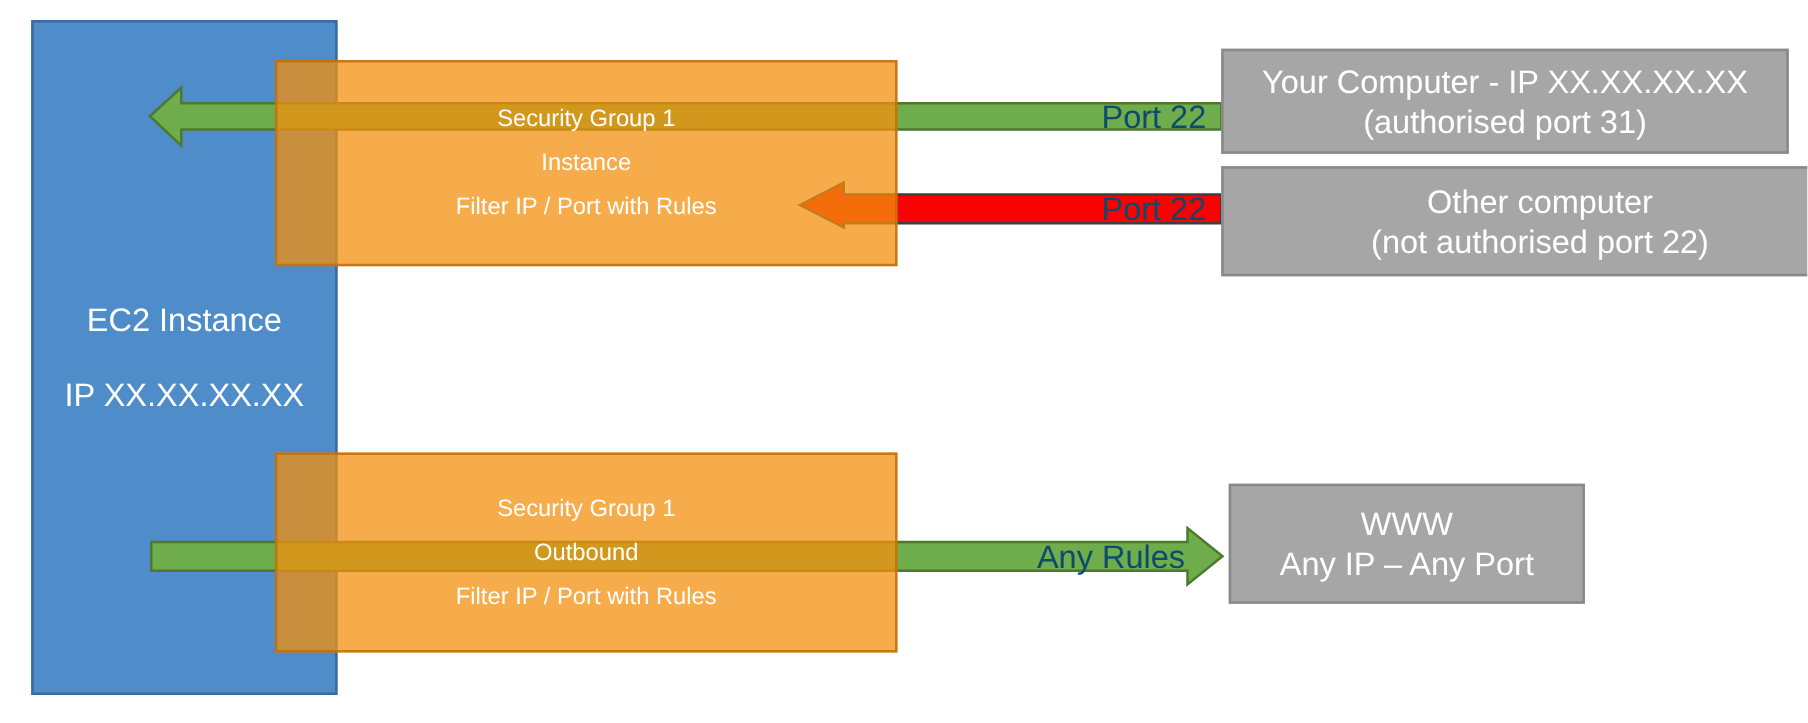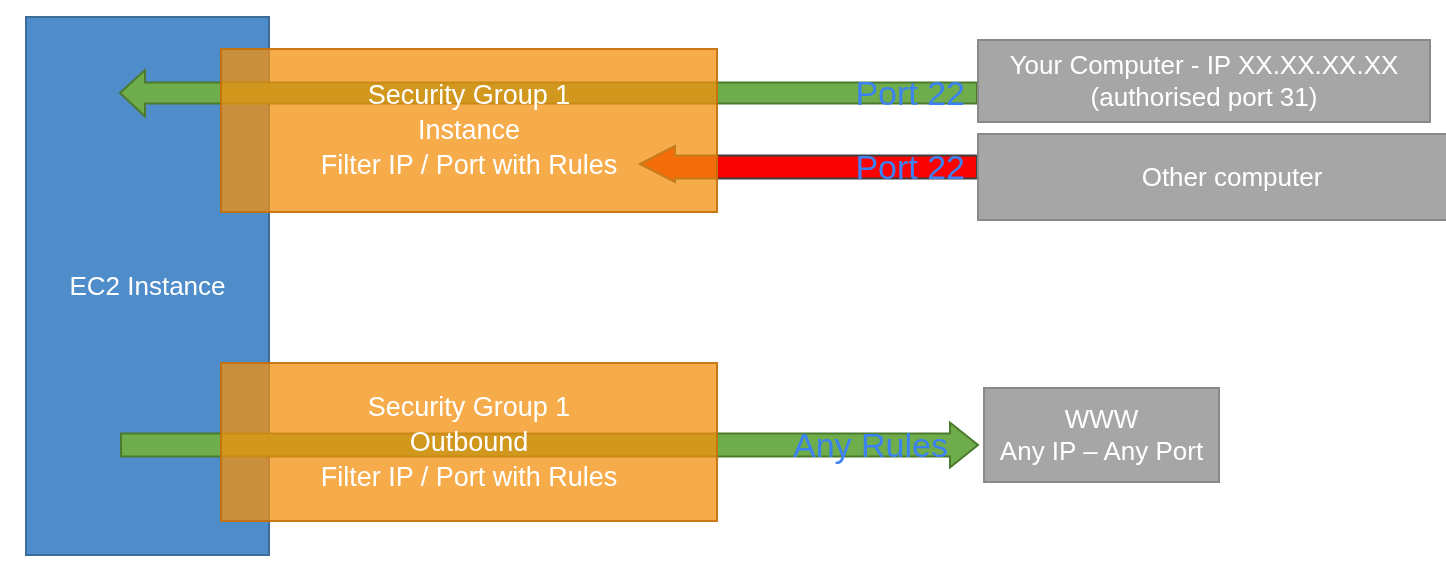--- a/index.html
+++ b/index.html
@@ -24,48 +24,49 @@
 
   
   #arrows{left:0;top:0;width:1446px;height:578px;z-index:2;}
 
   
   .sg{
     background:rgba(243,144,14,0.75);
     border:2.5px solid rgba(191,108,10,0.82);
     z-index:3;
   }
-  .sg .line{font-size:27px;line-height:35px;}
+  .sg .line{font-size:19px;line-height:35px;}
   #sg-inbound{left:220px;top:48px;width:498px;height:165px;}
   #sg-outbound{left:220px;top:362px;width:498px;height:160px;}
 
   
   .ext{
     background:#A6A6A6;border:2px solid #898989;z-index:4;
   }
   #your-computer{left:977px;top:39px;width:454px;height:84px;}
   #other-computer{left:977px;top:133px;width:510px;height:88px;}
-  #www{left:983px;top:387px;width:237px;height:96px;}
+  #www{left:983px;top:387px;width:285px;height:96px;}
 
   
   .portlabel{
-    z-index:5;font-size:34px;line-height:32px;color:#3b82f6;
+    z-index:5;font-size:26px;line-height:32px;color:#0c4a6e;
     text-align:right;white-space:nowrap;width:185px;
   }
   #label-inbound-allowed{left:780px;top:77px;}
   #label-inbound-blocked{left:780px;top:151px;}
   #label-outbound{left:763px;top:429px;}
 </style>
 </head>
 <body>
 
 <div id="stage">
 
   <div class="abs node" id="ec2">
     <div class="line">EC2 Instance</div>
+    <div class="line">IP XX.XX.XX.XX</div>
   </div>
 
   <svg class="abs" id="arrows" viewBox="0 0 1446 578" xmlns="http://www.w3.org/2000/svg">
 
     <polygon points="120,93 145,70 145,82.5 977,82.5 977,103.5 145,103.5 145,116.5" fill="#6FAC4B" stroke="#4C7A2D" stroke-width="2" stroke-linejoin="miter"></polygon>
 
     <polygon points="640,164 675,146 675,155.5 977,155.5 977,178.5 675,178.5 675,182" fill="#FA0202" stroke="#3F3F3F" stroke-width="2" stroke-linejoin="miter"></polygon>
 
     <polygon points="121,433.5 950,433.5 950,422.5 978,445 950,467.5 950,456.5 121,456.5" fill="#6FAC4B" stroke="#4C7A2D" stroke-width="2" stroke-linejoin="miter"></polygon>
   </svg>
@@ -86,20 +87,21 @@
   <div class="abs portlabel" id="label-inbound-blocked">Port 22</div>
   <div class="abs portlabel" id="label-outbound">Any Rules</div>
 
   <div class="abs node ext" id="your-computer">
     <div class="line">Your Computer - IP XX.XX.XX.XX</div>
     <div class="line">(authorised port 31)</div>
   </div>
 
   <div class="abs node ext" id="other-computer">
     <div class="line">Other computer</div>
+    <div class="line">(not authorised port 22)</div>
   </div>
 
   <div class="abs node ext" id="www">
     <div class="line">WWW</div>
     <div class="line">Any IP – Any Port</div>
   </div>
 
 </div>
 
 </body></html>

